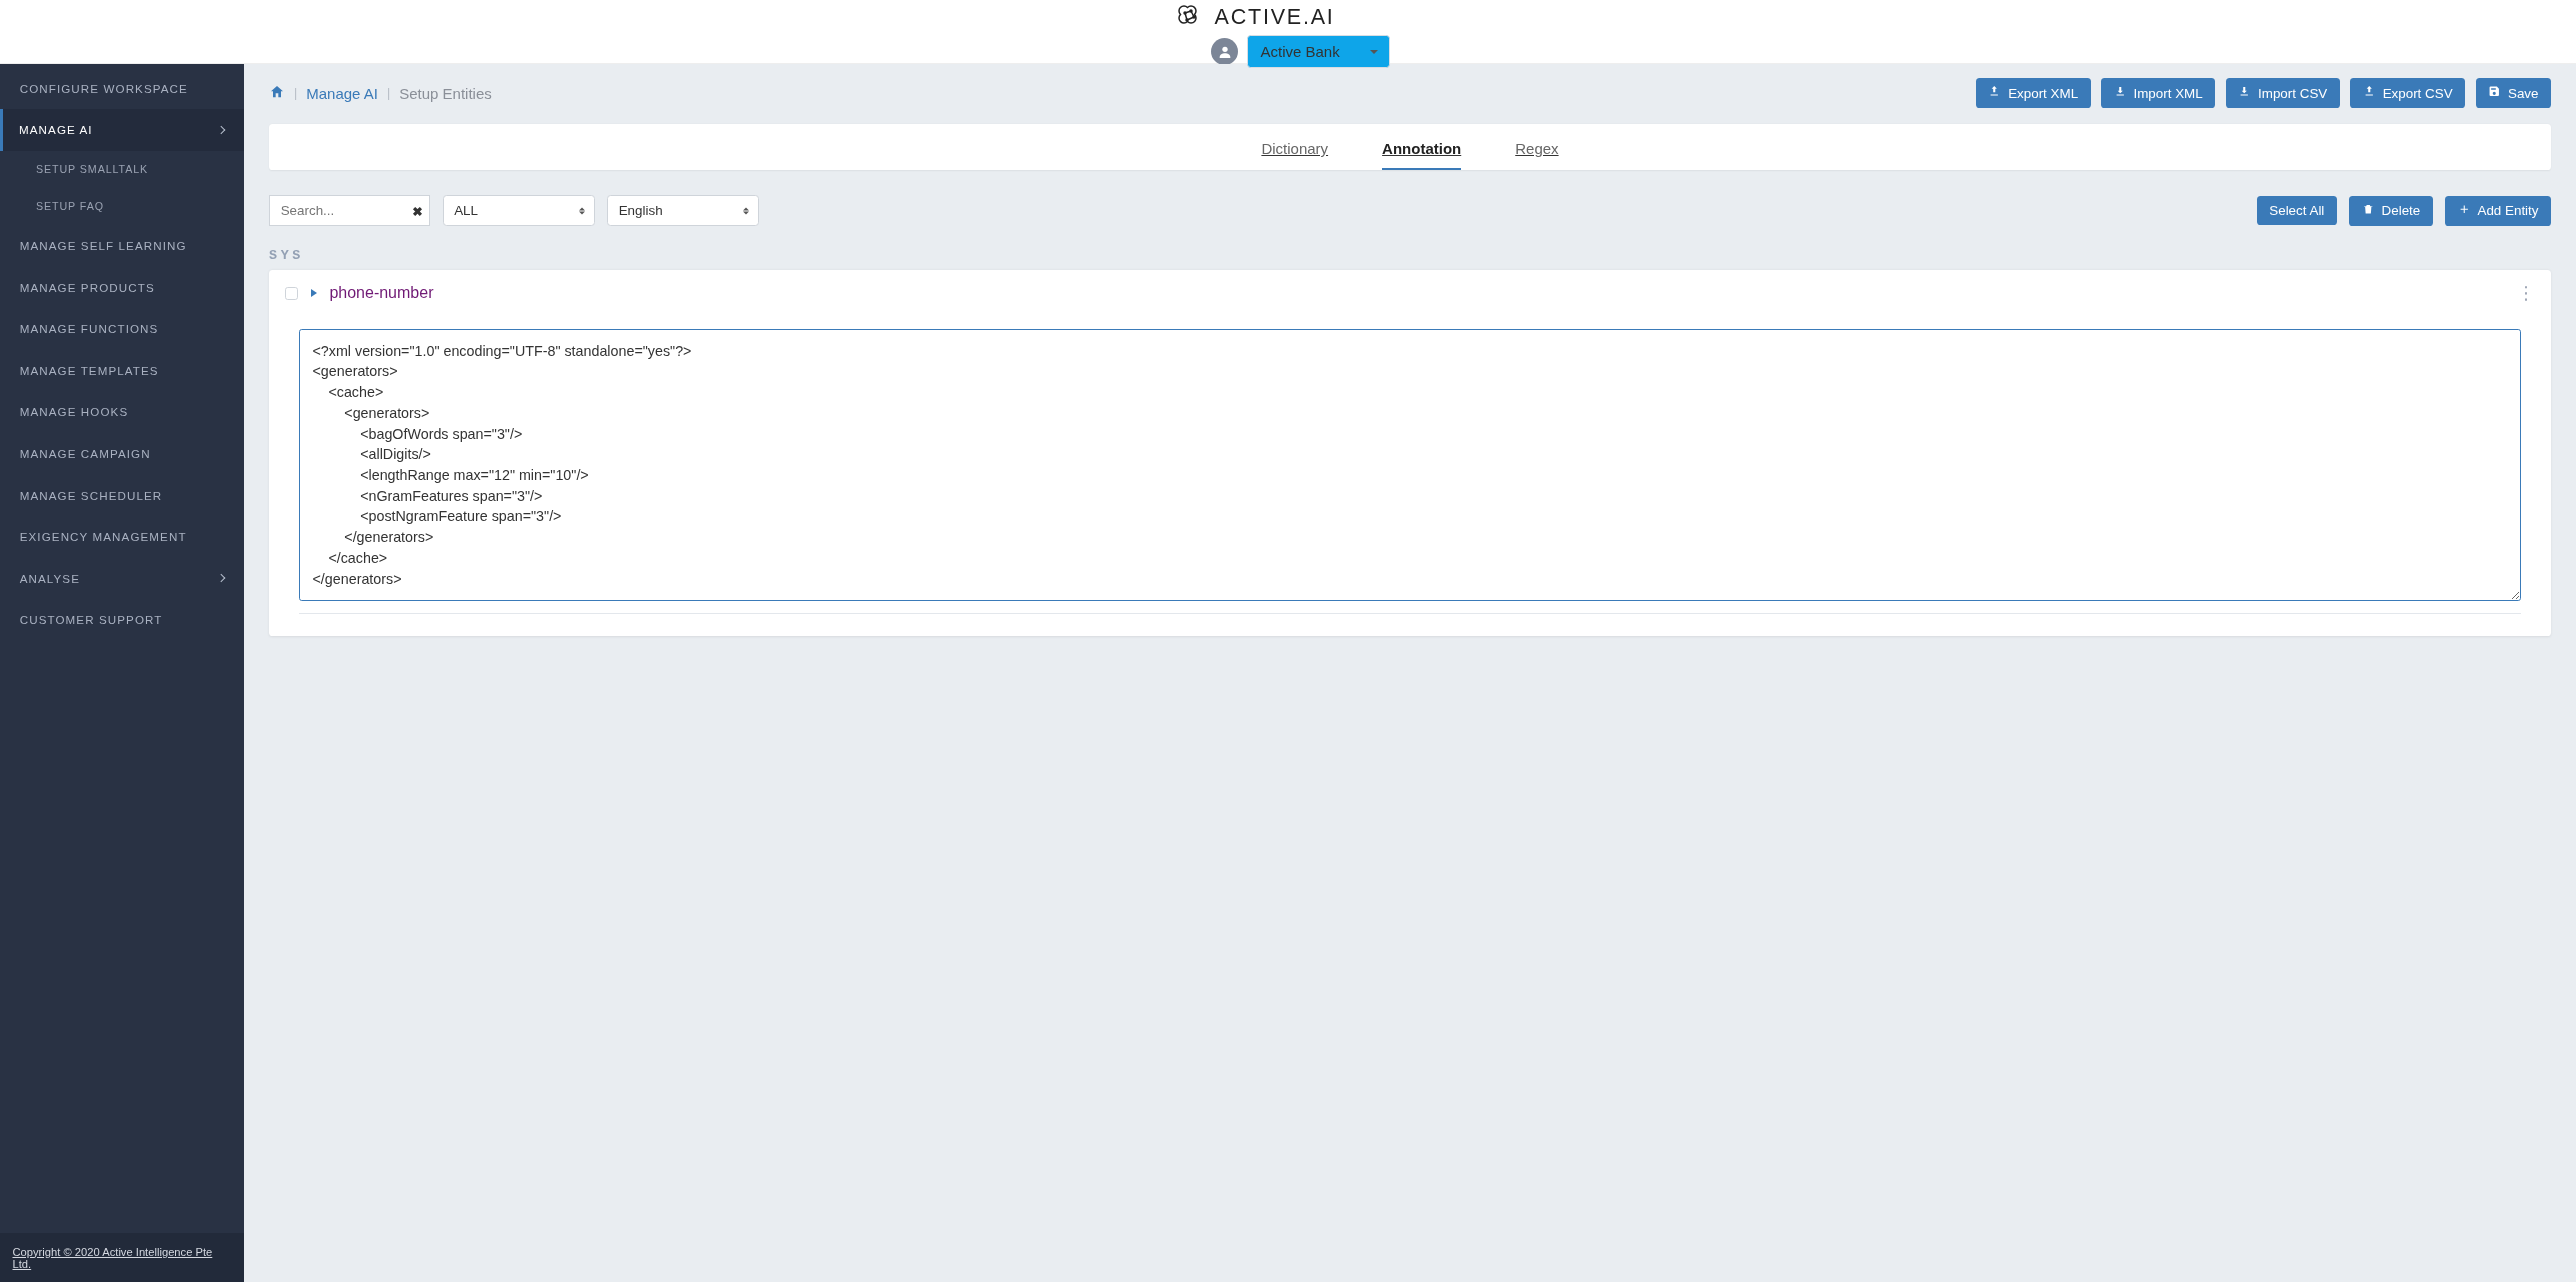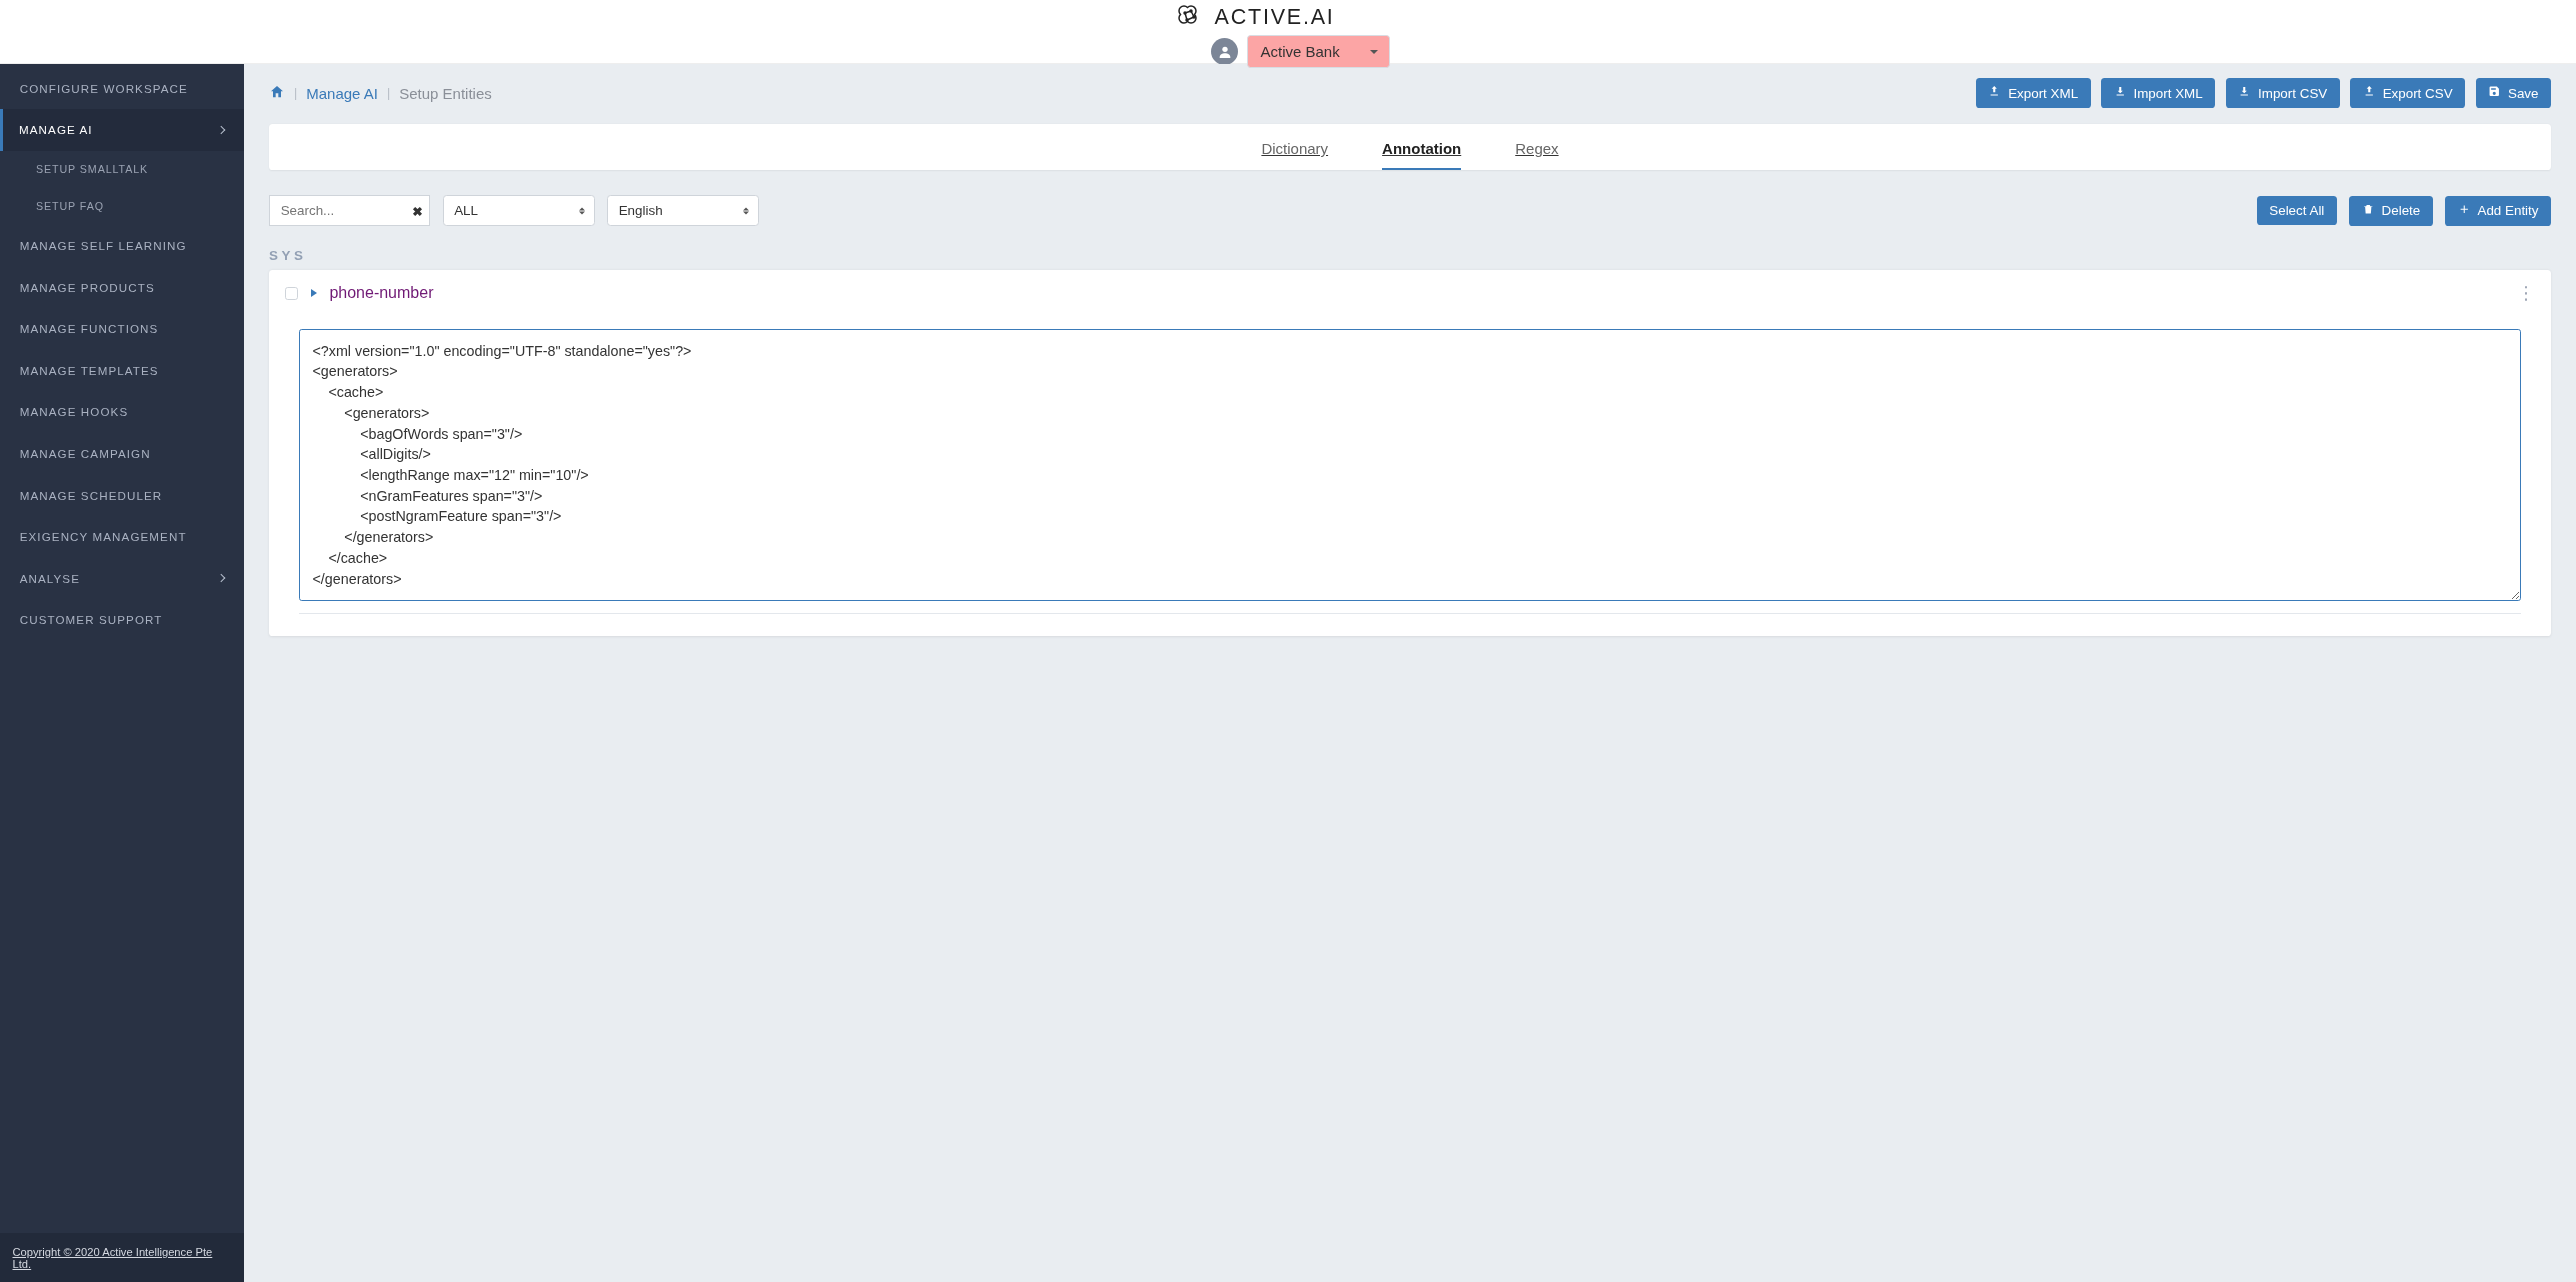--- a/index.html
+++ b/index.html
@@ -53,21 +53,21 @@
     display: inline-flex;
     align-items: center; justify-content: center;
   }
   .avatar-sm svg { width: 16px; height: 16px; fill: #fff; }
   .ws-select {
     border: 0.9px solid #d8dde3;
     border-radius: 3.6px;
     padding: 7.2px 30px 7.2px 12.5px;
     font-size: 15px;
     color: #333;
-    background: #fca5a5;
+    background: #0ea5e9;
     position: relative;
     min-width: 143px;
     cursor: pointer;
   }
   .ws-caret {
     position: absolute; right: 10.7px; top: 50%; transform: translateY(-50%);
     border-left: 4.5px solid transparent;
     border-right: 4.5px solid transparent;
     border-top: 4.5px solid #555;
   }
@@ -246,20 +246,21 @@
     border-top: 3.6px solid #555;
   }
   .filter-spacer { flex: 1; }
 
   .group-label {
     margin: 21.5px 25px 7.2px 25px;
     letter-spacing: 3.6px;
     color: #93a0b4;
     font-size: 13.4px;
     font-weight: 600;
+    font-family: Liberation Mono, monospace;
   }
 
   
   .entity-card {
     margin: 0 25px 25px 25px;
     background: #fff;
     border-radius: 3.6px;
     box-shadow: 0 0.9px 2.7px rgba(0,0,0,0.08);
     padding: 3.6px 0 21.5px 0;
   }

